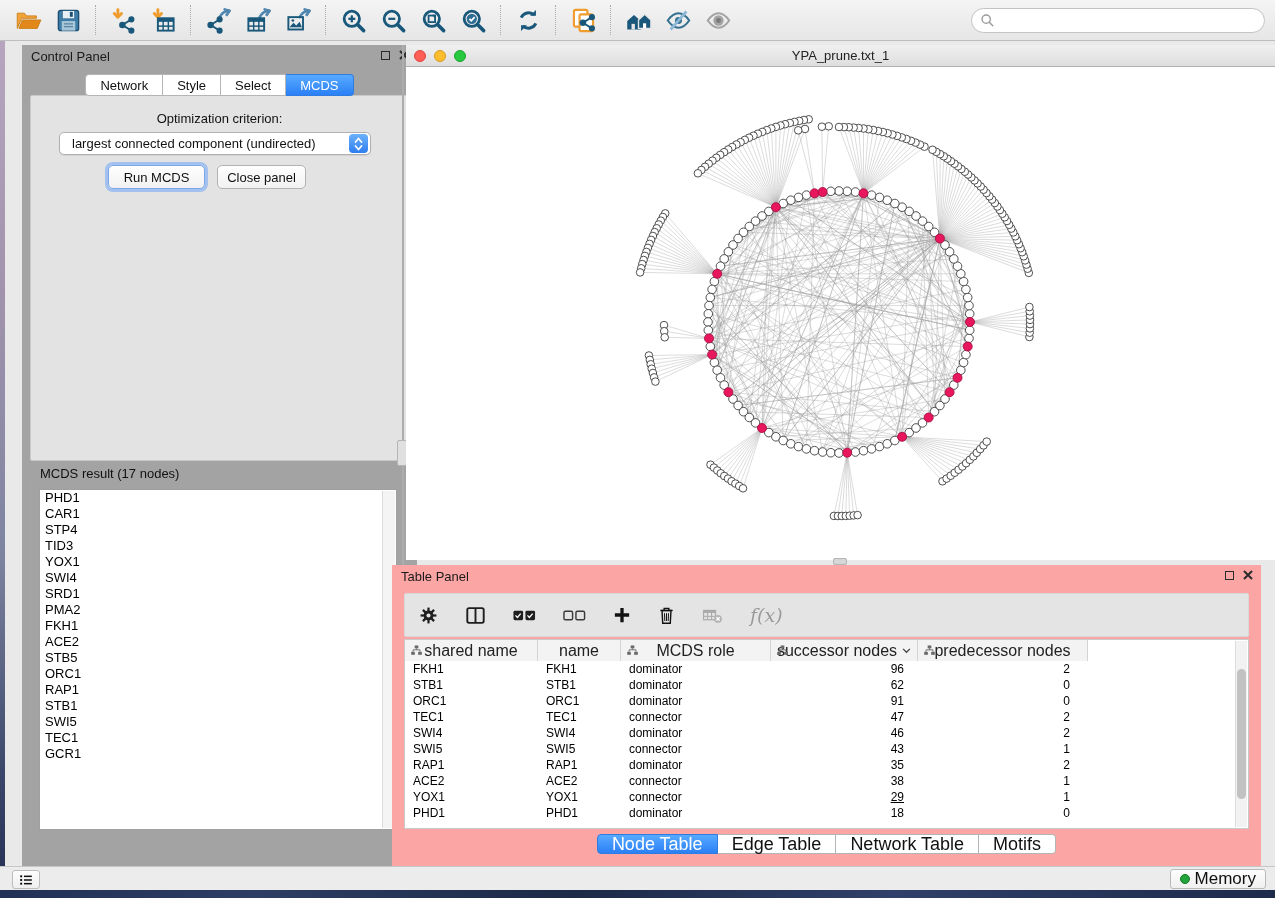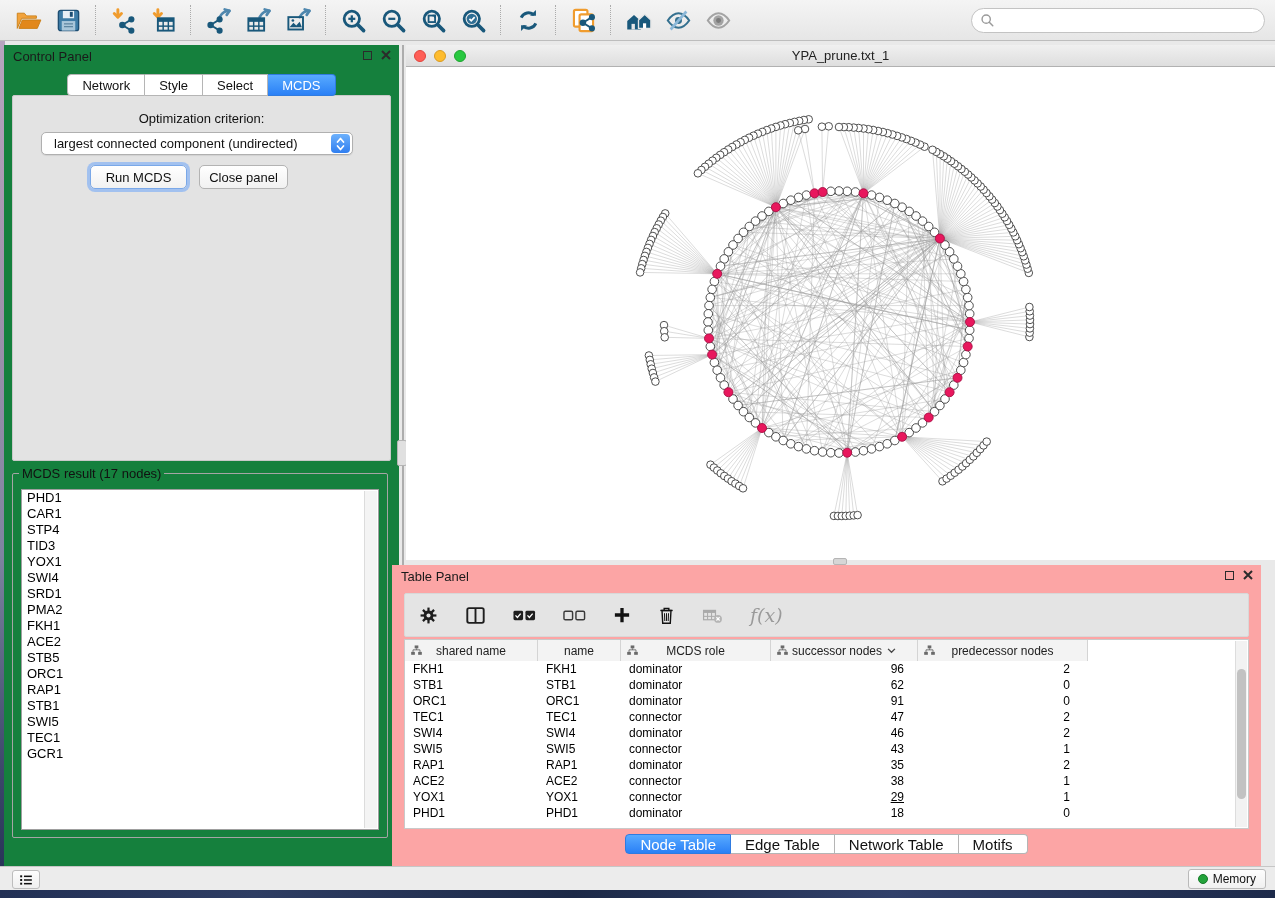--- a/index.html
+++ b/index.html
@@ -20,21 +20,21 @@
   .tb-sep { width:1px; height:30px; margin:0 7px; border-left:1px dotted #ababab; }
   .tb-btn { width:40px; height:36px; display:flex; align-items:center; justify-content:center; border-radius:4px; }
   .tb-btn svg { width:27px; height:27px; }
   .tb-btn.disabled { opacity:.9; }
   #search-box { position:absolute; right:10px; top:8px; width:294px; height:25px;
     background:#fff; border:1px solid #c3c3c3; border-radius:13px; display:flex; align-items:center; padding-left:8px; }
   #search-box svg { width:15px; height:15px; }
   #search-input { border:none; outline:none; flex:1; height:21px; font-size:13px; background:transparent; padding-left:5px; font-family:"Liberation Sans",sans-serif; }
 
   
-  #control-panel { position:absolute; left:4px; top:45px; width:395px; height:821px; background:#15803d; }
+  #control-panel { position:absolute; left:22px; top:45px; width:395px; height:821px; background:#a3a3a3; }
   .panel-header { position:relative; height:24px; }
   .panel-title { position:absolute; left:9px; top:4px; font-size:13px; color:#1a1a1a; }
   .panel-icons { position:absolute; right:8px; top:5px; display:flex; gap:9px; align-items:center; }
   .float-ic { width:9px; height:9px; border:1.6px solid #2b2b2b; }
   .close-ic svg { width:10px; height:10px; display:block; }
 
   #cp-tabs { position:absolute; left:0; right:0; top:29px; height:22px; display:flex; justify-content:center; z-index:3; }
   .seg { height:22px; padding:0 14px; background:#fff; border:1px solid #b5b5b5; border-left-width:0;
     font-size:13px; display:flex; align-items:center; color:#111; }
   .seg:first-child { border-left-width:1px; border-radius:4px 0 0 4px; }
@@ -85,40 +85,40 @@
   #table-panel { position:absolute; left:392px; top:565px; width:869px; height:301px; background:#fca5a5; }
   #tp-toolbar { position:absolute; left:12px; top:28px; width:845px; height:44px; background:#e4e4e4;
     border:1px solid #d8d8d8; border-radius:2px; display:flex; align-items:center; padding-left:14px; gap:27px; }
   .tp-ic { display:flex; align-items:center; }
   .tp-ic svg { display:block; }
   #fx-label { font-family:"DejaVu Serif", serif; font-style:italic; font-size:19px; color:#9a9a9a; }
 
   #node-table { position:absolute; left:12px; top:74px; width:845px; height:190px; background:#fff; border:1px solid #c9c9c9; }
   #nt-header { position:absolute; left:0; top:0; right:0; height:21px; display:flex; border-bottom:1px solid #c6c6c6; }
   .th { position:relative; height:21px; background:#f3f3f3; border-right:1px solid #d4d4d4;
-    display:flex; align-items:center; justify-content:center; font-size:12px; color:#222; gap:5px; }
+    display:flex; align-items:center; justify-content:center; font-size:16px; color:#222; gap:5px; }
   .th .tree-ic { position:absolute; left:6px; top:5px; }
   .nt-rows { position:absolute; left:0; top:21px; right:0; }
   .tr { display:flex; height:16px; }
   .td { font-size:12px; color:#000; line-height:16px; white-space:nowrap; overflow:hidden; }
   .td.l { padding-left:8px; }
   .td.r-suc { text-align:right; padding-right:14px; }
   .td.r-pre { text-align:right; padding-right:18px; }
   #nt-scroll { position:absolute; right:1px; top:1px; bottom:1px; width:12px; background:#f2f2f2; border-left:1px solid #ddd; }
   #nt-thumb { position:absolute; left:1px; right:1px; top:28px; height:130px; background:#c2c2c2; border-radius:5px; }
 
   #tp-tabs { position:absolute; left:0; right:0; top:269px; height:21px; display:flex; justify-content:center; }
-  #tp-tabs .seg { height:20px; font-size:15px; }
+  #tp-tabs .seg { height:20px; font-size:18px; }
 
   
   #status-bar { position:absolute; left:0; top:866px; width:1275px; height:24px; background:#ececec; border-top:1px solid #c6c6c6; }
   #panel-selector { position:absolute; left:12px; top:3px; width:28px; height:19px; background:linear-gradient(#fdfdfd,#efefef);
     border:1px solid #bdbdbd; border-radius:3px; display:flex; align-items:center; justify-content:center; }
   #memory-btn { position:absolute; right:9px; top:2px; height:20px; padding:0 9px; background:linear-gradient(#fdfdfd,#f0f0f0);
-    border:1px solid #b9b9b9; border-radius:3px; display:flex; align-items:center; gap:5px; font-size:12px; color:#111; }
+    border:1px solid #b9b9b9; border-radius:3px; display:flex; align-items:center; gap:5px; font-size:17px; color:#111; }
   #memory-dot { width:10px; height:10px; border-radius:50%; background:#23a33b; border:1px solid #157a28; }
 </style>
 </head>
 <body>
 
 <div id="wallpaper-left"></div>
 <div id="wallpaper-bottom"></div>
 
 <div id="toolbar">
   <div class="tb-groups">

